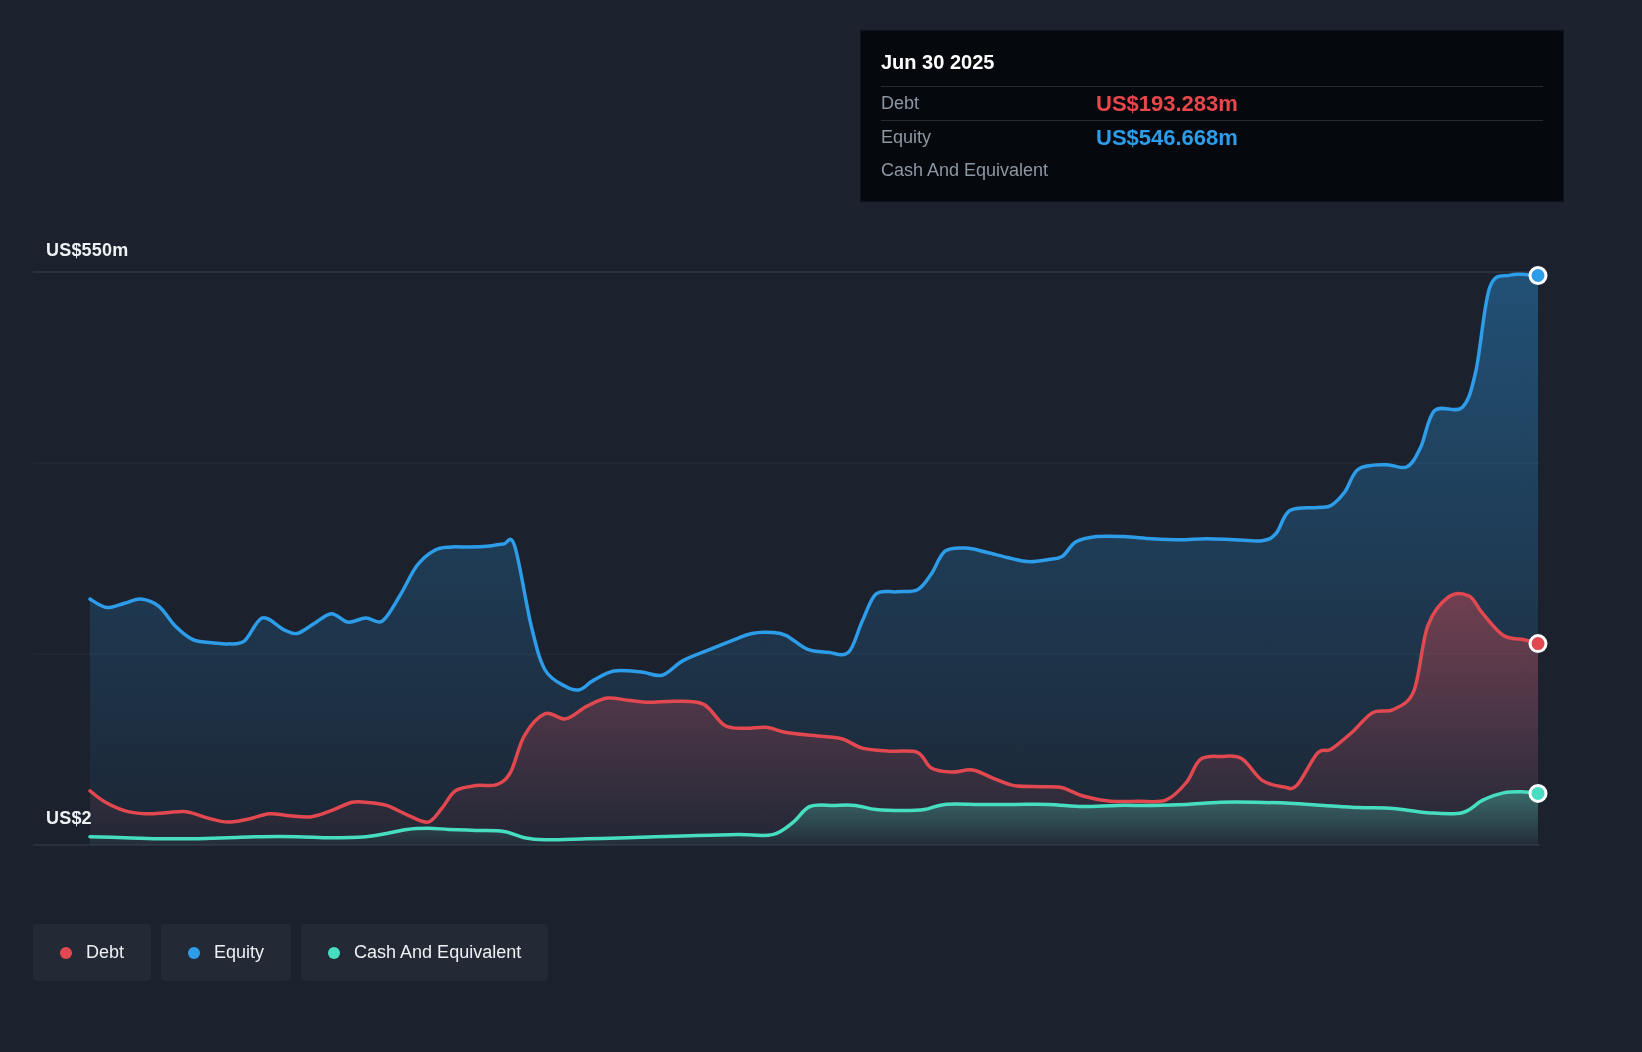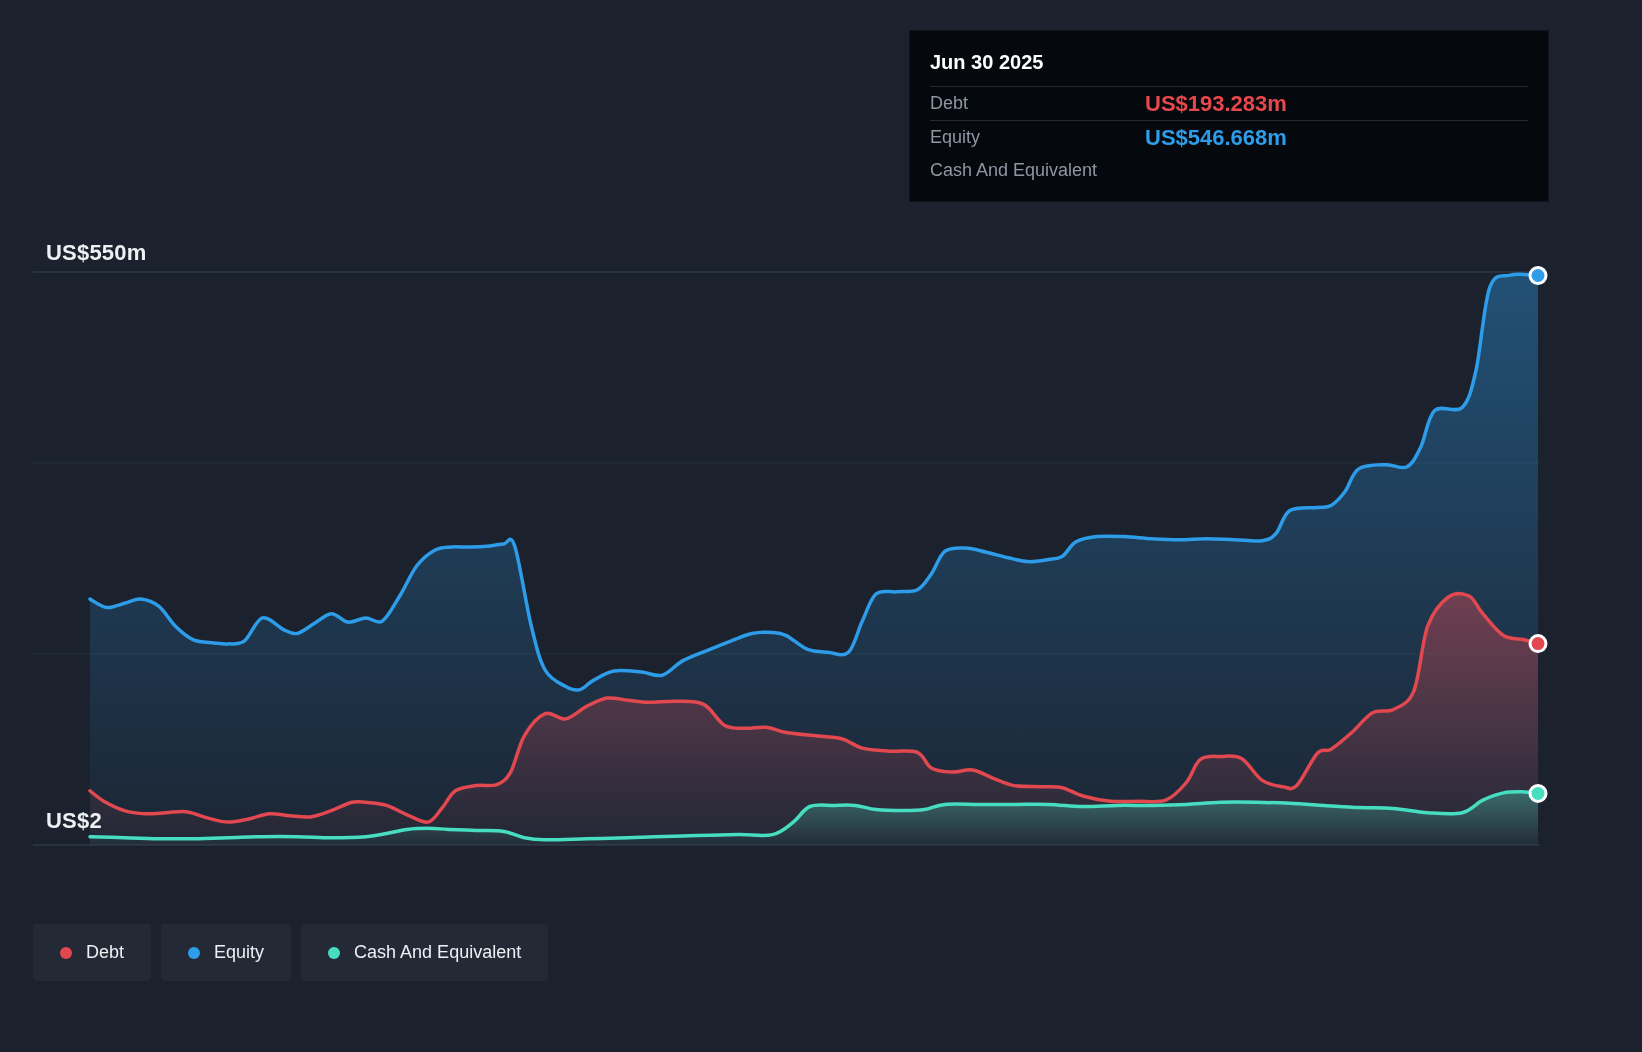--- a/index.html
+++ b/index.html
@@ -1,26 +1,26 @@
 <!DOCTYPE html>
 <html><head>
 <meta charset="utf-8">
 <style>
   html,body{margin:0;padding:0;background:#1b222e;font-family:"Liberation Sans",sans-serif;}
   .page{position:relative;width:1642px;height:1052px;background:#1b222e;overflow:hidden;}
   #chart-svg{position:absolute;left:0;top:0;width:1642px;height:1052px;}
 
-  .y-label{position:absolute;color:#eef1f4;font-size:22px;font-weight:600;letter-spacing:.2px;text-align:right;}
+  .y-label{position:absolute;color:#eef1f4;font-size:18px;font-weight:600;letter-spacing:.2px;text-align:right;}
   #y-top{left:46px;top:240px;}
   #y-bottom{left:46px;top:808px;}
 
   .x-ticks{position:absolute;left:56px;top:858px;width:1447px;display:flex;justify-content:space-between;}
   .x-ticks span{width:68px;text-align:center;color:#c9ced6;font-size:17px;}
 
-  .tooltip{position:absolute;left:909px;top:30px;width:640px;box-sizing:border-box;
+  .tooltip{position:absolute;left:860px;top:30px;width:704px;box-sizing:border-box;
            background:#05080d;border:1px solid #10151d;padding:14px 20px 14px;}
   .tooltip h3{margin:0;color:#ffffff;font-size:20px;font-weight:700;padding:6px 0 12px;border-bottom:1px solid #242a34;}
   .t-row{display:grid;grid-template-columns:215px 1fr;align-items:center;height:33px;}
   .t-row.sep{border-bottom:1px solid #242a34;}
   .t-row .lbl{color:#8d97a3;font-size:18px;}
   .t-row .val{font-size:22px;font-weight:700;}
   .val-debt{color:#e8474c;}
   .val-equity{color:#2d9ce9;}
   .val-cash{color:#50e2c6;}
   .ratio-val{color:#ffffff;font-size:18px;font-weight:700;}

